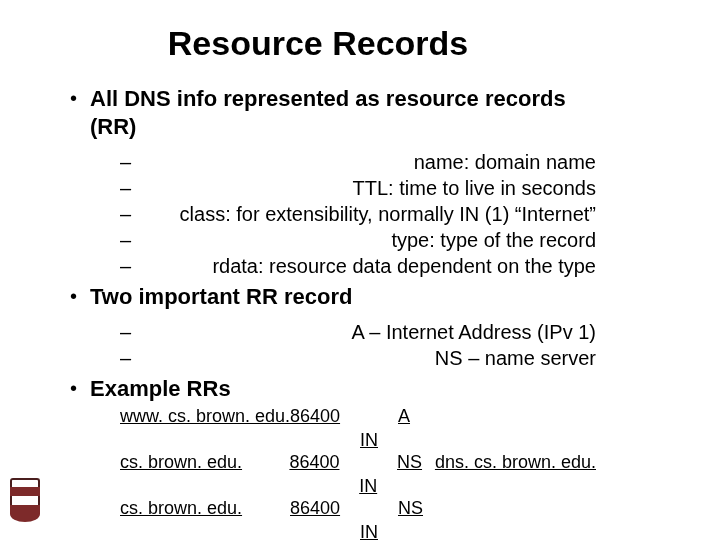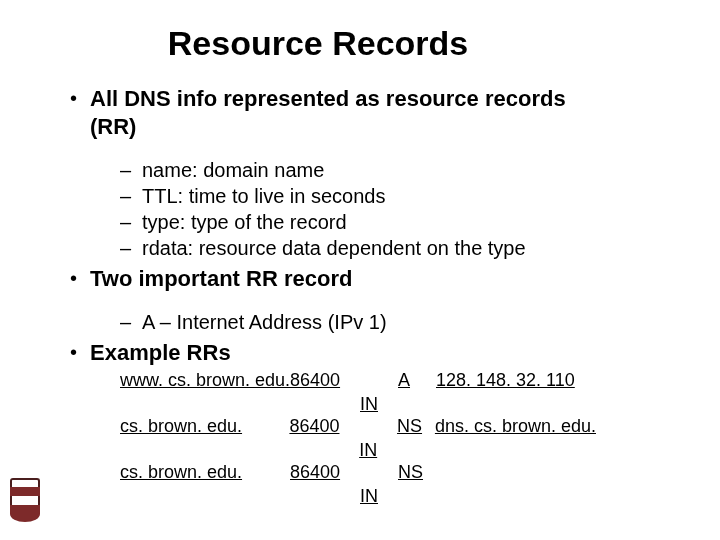--- a/index.html
+++ b/index.html
@@ -49,21 +49,22 @@
   }
   .syntax {
     font-size: 22px;
     font-weight: bold;
     text-align: center;
     margin: 2px 0 2px 0;
   }
   ul.sub {
     list-style: none;
     padding-left: 30px;
-    margin: 16px 0 4px 0;
+    margin: 8px 0 4px 0;
+    text-align: right;
   }
   ul.sub > li {
     position: relative;
     padding-left: 22px;
     font-size: 20px;
     line-height: 26px;
     font-weight: normal;
   }
   ul.sub > li::before {
     content: "–";
@@ -130,41 +131,42 @@
 
   <div class="title">Resource Records</div>
 
   <ul class="top">
 
     <li>
       <div class="b1">All DNS  info represented as resource records (RR)</div>
       <ul class="sub">
         <li>name: domain name</li>
         <li>TTL: time to live in seconds</li>
+        <li>class: for extensibility, normally IN (1) “Internet”</li>
         <li>type: type of the record</li>
         <li>rdata: resource data dependent on the type</li>
       </ul>
     </li>
 
     <li>
       <div class="b1">Two important RR record</div>
       <ul class="sub">
         <li>A – Internet Address (IPv 1)</li>
+        <li>NS – name server</li>
       </ul>
     </li>
 
     <li>
       <div class="b1">Example RRs</div>
       <div class="rr-table">
         <div class="rr-row">
           <span class="c-name">www. cs. brown. edu.</span>
           <span class="c-ttl">86400</span>
           <span class="c-class">IN</span>
           <span class="c-type">A</span>
-          <span class="c-rdata">128. 148. 32. 110</span>
         </div>
         <div class="rr-row">
           <span class="c-name">cs. brown. edu.</span>
           <span class="c-ttl">86400</span>
           <span class="c-class">IN</span>
           <span class="c-type">NS</span>
           <span class="c-rdata">dns. cs. brown. edu.</span>
         </div>
         <div class="rr-row">
           <span class="c-name">cs. brown. edu.</span>

